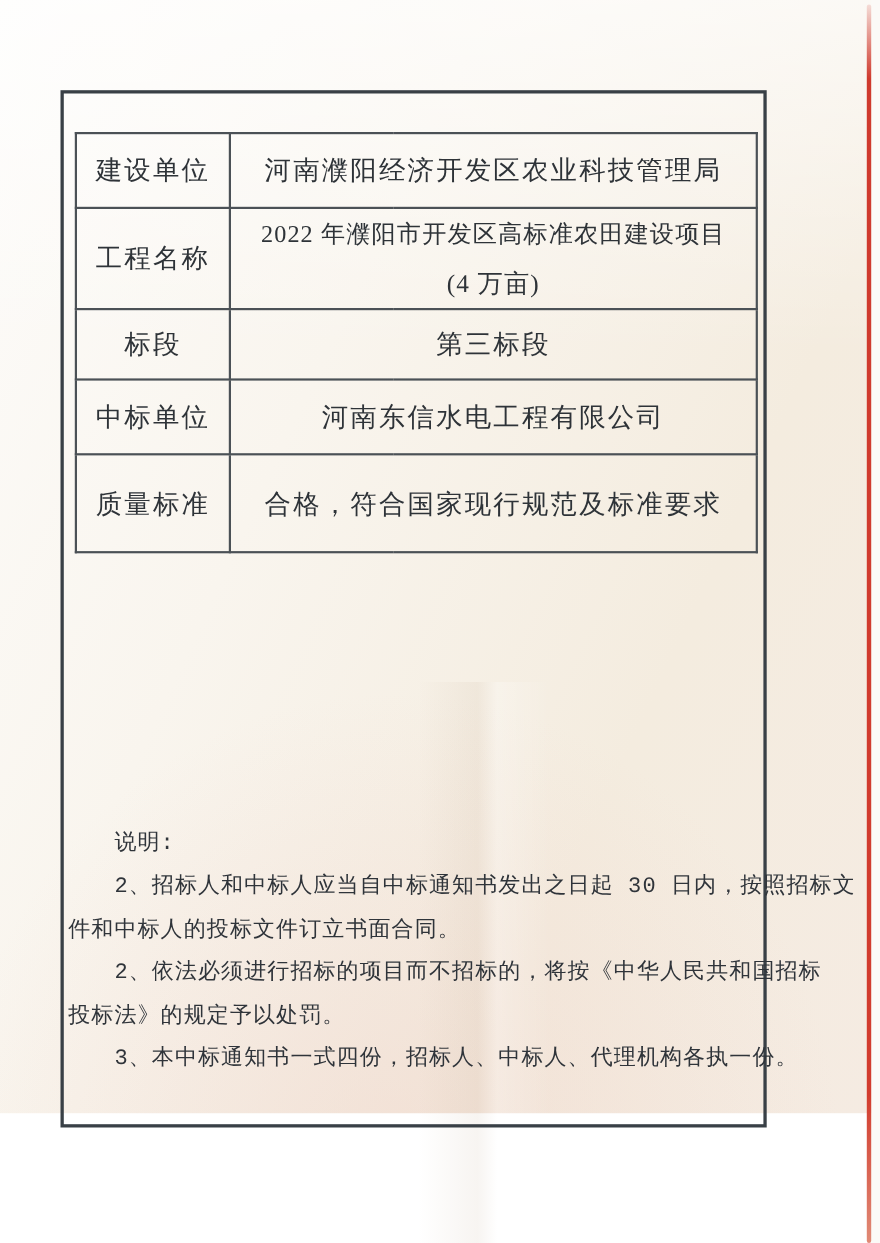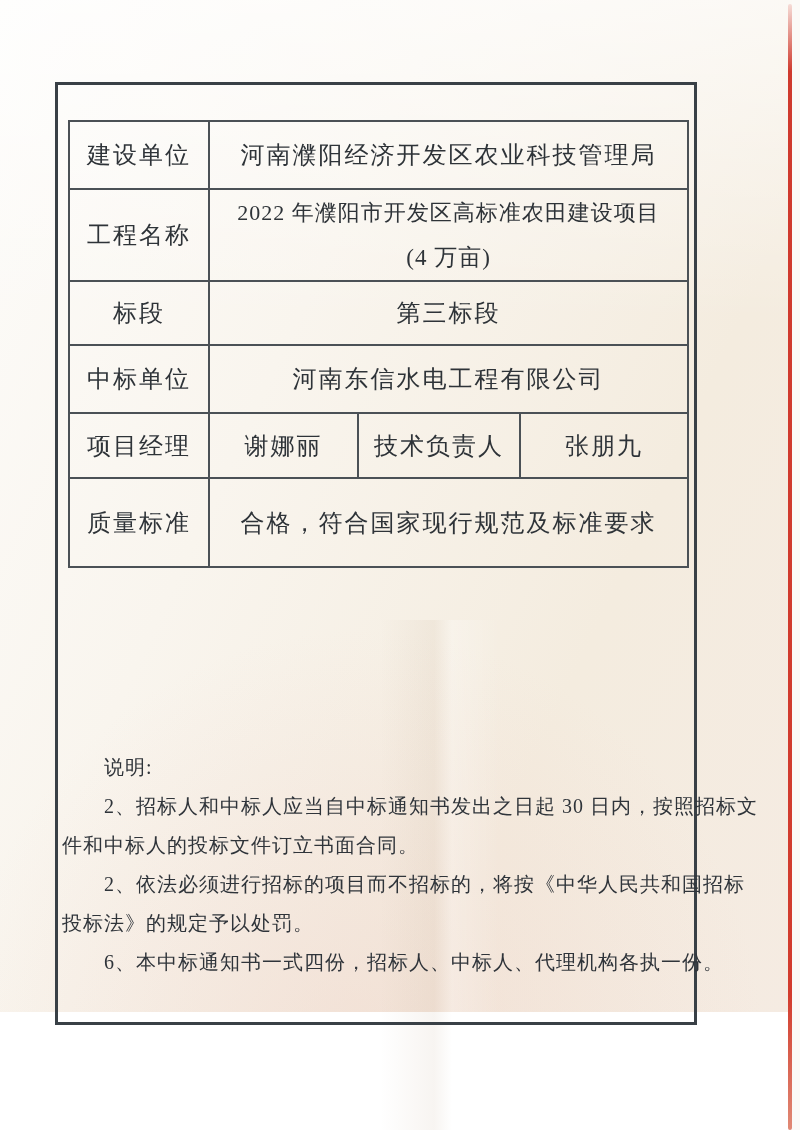--- a/index.html
+++ b/index.html
@@ -91,21 +91,21 @@
   
   .instructions {
     position: absolute; left: 62px; top: 748px;
     width: 615px;
     font-size: 20px;
     line-height: 39px;
     letter-spacing: 1px;
     color: #2f343a;
   }
   .instructions .line { white-space: nowrap; }
-  .instructions .ind { padding-left: 42px; }
+  .instructions .ind { padding-left: 42px; font-family: Liberation Mono, monospace; }
 </style>
 </head>
 <body>
 
 <div class="stage">
   <div class="shade-top"></div>
   <div class="shade-bottom"></div>
   <div class="crease"></div>
   <div class="right-gutter"></div>
   <div class="red-edge"></div>
@@ -132,35 +132,29 @@
         </td>
       </tr>
       <tr class="r3">
         <td class="lbl">标段</td>
         <td colspan="3">第三标段</td>
       </tr>
       <tr class="r4">
         <td class="lbl">中标单位</td>
         <td colspan="3">河南东信水电工程有限公司</td>
       </tr>
-      <tr class="r5">
-        <td class="lbl">项目经理</td>
-        <td>谢娜丽</td>
-        <td class="lbl5">技术负责人</td>
-        <td>张朋九</td>
-      </tr>
       <tr class="r7">
         <td class="lbl">质量标准</td>
         <td colspan="3">合格，符合国家现行规范及标准要求</td>
       </tr>
     </tbody>
   </table>
 
 
   <div class="instructions">
     <div class="line ind">说明:</div>
     <div class="line ind">2、招标人和中标人应当自中标通知书发出之日起 30 日内，按照招标文</div>
     <div class="line">件和中标人的投标文件订立书面合同。</div>
     <div class="line ind">2、依法必须进行招标的项目而不招标的，将按《中华人民共和国招标</div>
     <div class="line">投标法》的规定予以处罚。</div>
-    <div class="line ind">6、本中标通知书一式四份，招标人、中标人、代理机构各执一份。</div>
+    <div class="line ind">3、本中标通知书一式四份，招标人、中标人、代理机构各执一份。</div>
   </div>
 </div>
 
 </body></html>

